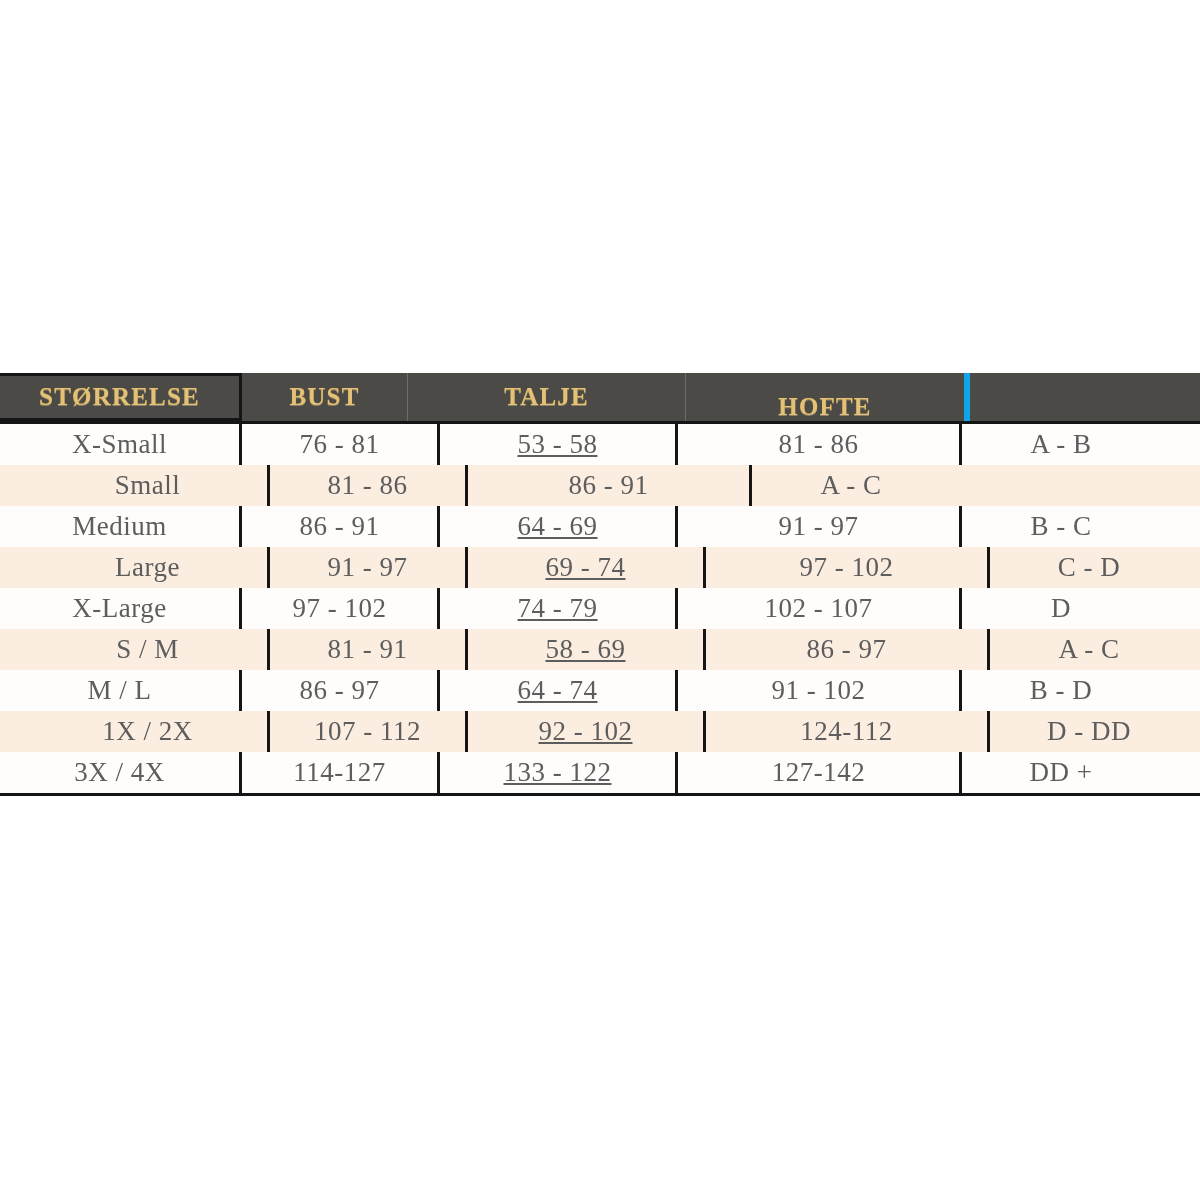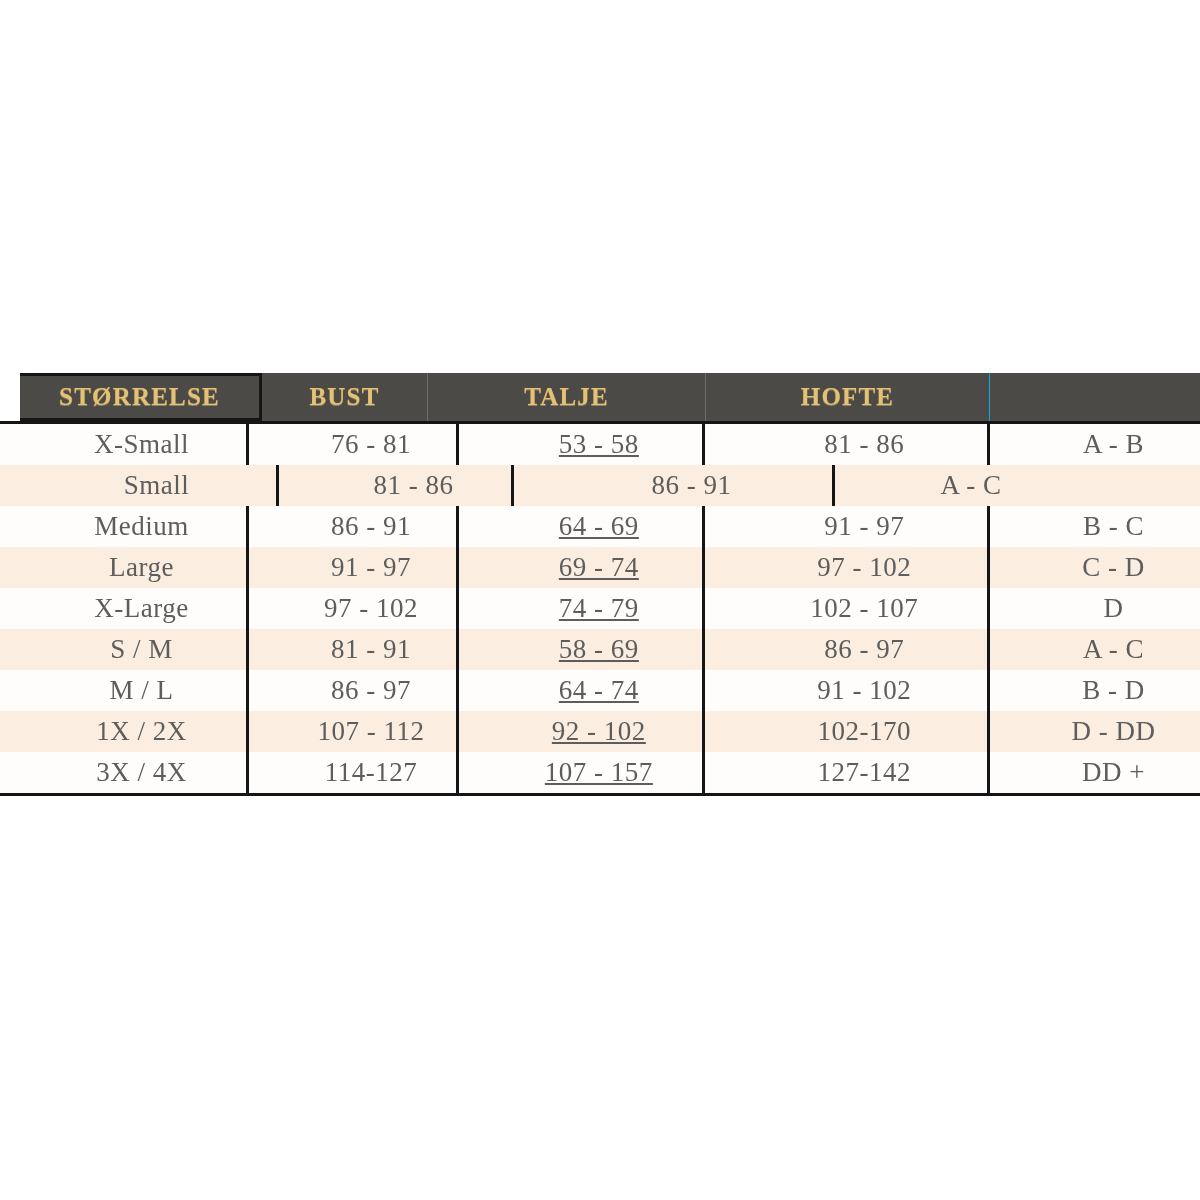--- a/index.html
+++ b/index.html
@@ -21,21 +21,20 @@
     top: 373px;
     width: 1200px;
   }
 
   
   .chart-header {
     display: flex;
     height: 48px;
     background: #4b4a47;
     position: relative;
-    margin-left: 20px;
   }
   .chart-header .hcell {
     display: flex;
     align-items: center;
     justify-content: center;
     color: #e3c277;
     font-size: 25px;
     font-weight: bold;
     letter-spacing: 1.2px;
     font-family: "Liberation Serif", "DejaVu Serif", serif;
@@ -45,45 +44,44 @@
   }
   .hcell.h0 {
     width: 242px;
     background: #4b4a47;
     border: 3px solid #151515;
     border-left: none;
     height: 48px;
   }
   .hcell.h1 { width: 166px; border-right: 1px solid #6e6d6a; }
   .hcell.h2 { width: 278px; border-right: 1px solid #6e6d6a; }
-  .hcell.h3 { width: 284px; border-right: 1px solid #0ea5e9; }
+  .hcell.h3 { width: 284px; border-right: 6px solid #0ea5e9; align-items: flex-end; }
   .hcell.h4 { width: 198px; }
 
   
   .chart-body {
     border-top: 3px solid #151515;
     border-bottom: 3px solid #151515;
     background: #fdfbf8;
   }
   .chart-row {
     display: flex;
     height: 41px;
   }
   .chart-row.odd  { background: #fefdfb; }
-  .chart-row.even { background: #fbeee0; }
+  .chart-row.even { background: #fbeee0; padding-left: 28px; }
 
   .chart-row .cell {
     display: flex;
     align-items: center;
     justify-content: center;
     font-size: 27px;
     color: #5d5d5d;
     box-sizing: border-box;
     letter-spacing: 0.5px;
-    margin-left: 37px;
   }
   .cell.c0 { width: 242px; border-right: 3px solid #151515; }
   .cell.c1 { width: 198px; border-right: 3px solid #151515; }
   .cell.c2 { width: 238px; border-right: 3px solid #151515; text-decoration: underline; }
   .cell.c3 { width: 284px; border-right: 3px solid #151515; }
   .cell.c4 { width: 198px; }
 </style>
 </head>
 <body>
 
@@ -158,26 +156,26 @@
       <div class="cell c1">86 - 97</div>
       <div class="cell c2">64 - 74</div>
       <div class="cell c3">91 - 102</div>
       <div class="cell c4">B - D</div>
     </div>
 
     <div class="chart-row even">
       <div class="cell c0">1X / 2X</div>
       <div class="cell c1">107 - 112</div>
       <div class="cell c2">92 - 102</div>
-      <div class="cell c3">102-170</div>
+      <div class="cell c3">124-112</div>
       <div class="cell c4">D - DD</div>
     </div>
 
     <div class="chart-row odd">
       <div class="cell c0">3X / 4X</div>
       <div class="cell c1">114-127</div>
-      <div class="cell c2">107 - 157</div>
+      <div class="cell c2">133 - 122</div>
       <div class="cell c3">127-142</div>
       <div class="cell c4">DD +</div>
     </div>
 
   </div>
 </div>
 
 </body></html>

